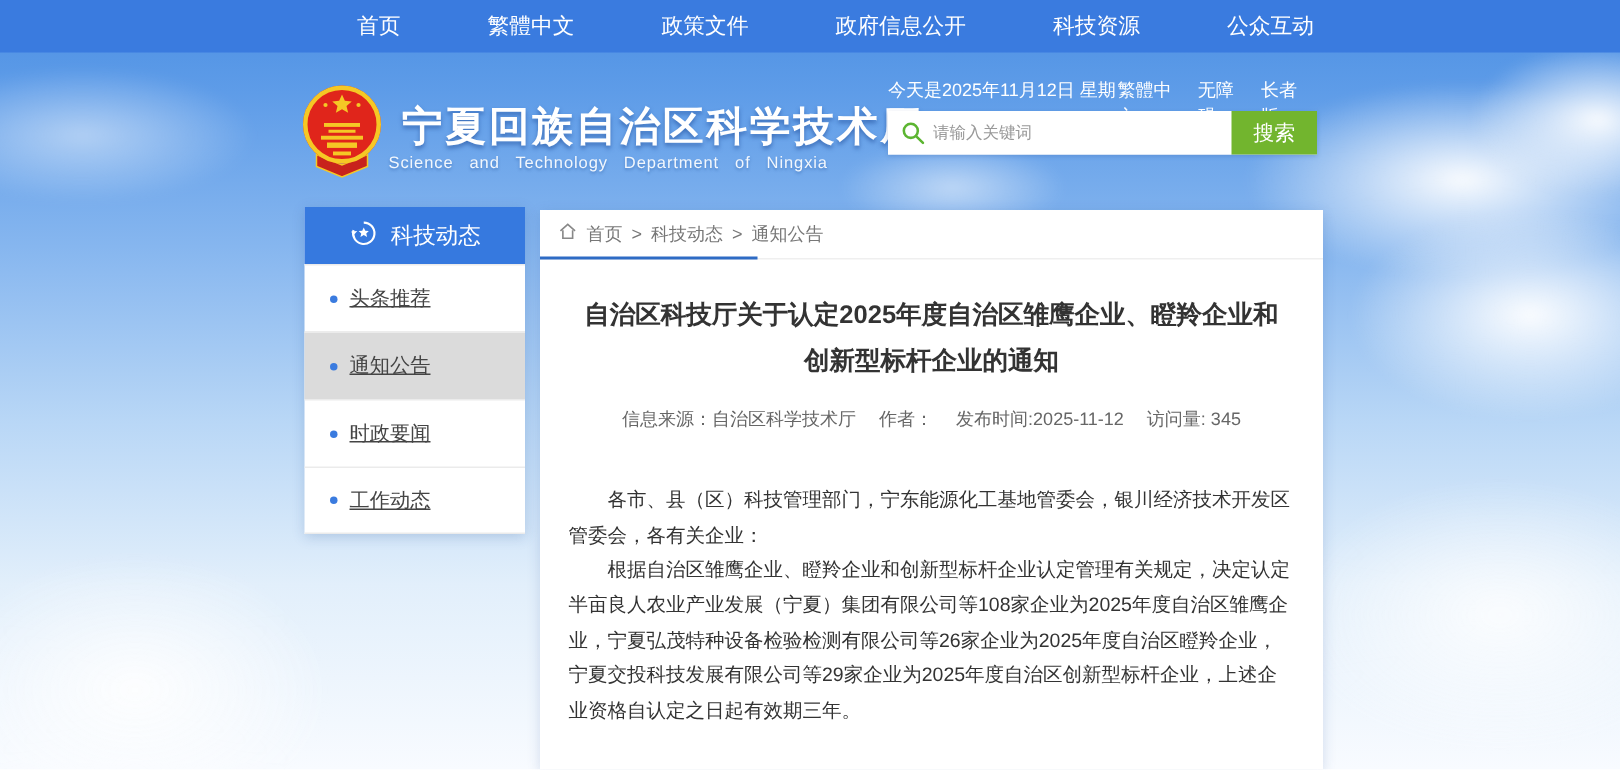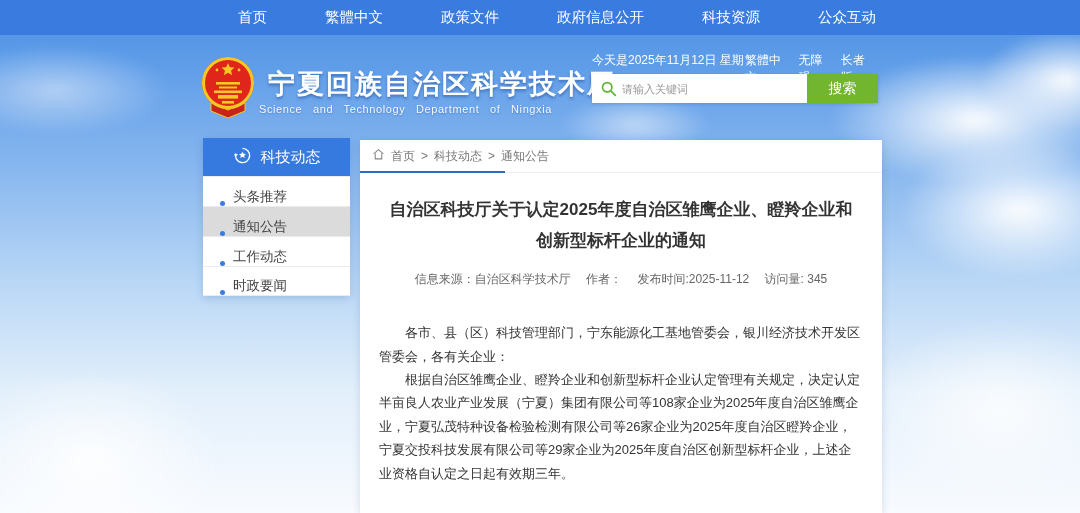--- a/index.html
+++ b/index.html
@@ -33,30 +33,30 @@
   .top-meta { position:absolute; left:592px; top:52px; width:282px; z-index:4;
     display:flex; justify-content:space-between; color:#fff; font-size:12px; }
   .top-links { display:flex; gap:9px; }
   .top-links a { color:#fff; text-decoration:none; cursor:pointer; }
   .search { position:absolute; left:592px; top:74px; width:286px; height:29px; z-index:4;
     display:flex; background:#fff; box-shadow:0 1px 3px rgba(40,80,150,.25); }
   .search-icon { position:absolute; left:8px; top:6px; }
   .search input { flex:1; border:none; outline:none; padding-left:30px; font-size:11px; color:#333;
     font-family:"Liberation Sans","DejaVu Sans",sans-serif; }
   .search input::placeholder { color:#999; }
-  .search button { width:71px; border:none; background:#72B52E; color:#fff; font-size:14px;
+  .search button { width:57px; border:none; background:#72B52E; color:#fff; font-size:14px;
     cursor:pointer; font-family:"Liberation Sans","DejaVu Sans",sans-serif; }
 
   
   .sidebar { position:absolute; left:203px; top:138px; width:147px; z-index:3;
     background:#fff; box-shadow:0 2px 8px rgba(40,80,150,.22); }
   .sidebar-head { height:38px; background:#3679DF; color:#fff; display:flex;
     align-items:center; justify-content:center; gap:9px; font-size:15px; }
-  .sidebar-item { height:30px; display:flex; align-items:flex-end; padding-left:17px;
-    font-size:13.5px; color:#444; cursor:pointer; border-top:1px solid #EBEBEB; }
+  .sidebar-item { height:45px; display:flex; align-items:center; padding-left:17px;
+    font-size:13.5px; color:#444; cursor:pointer; border-top:1px solid #EBEBEB;text-decoration:underline; }
   .sidebar-item:first-of-type { border-top:none; }
   .sidebar-item:last-of-type { border-bottom:1px solid #EBEBEB; }
   .sidebar-item.active { background:#DBDBDB; }
   .dot { width:5px; height:5px; border-radius:50%; background:#3A7BDF; margin-right:8px; flex:0 0 auto; }
 
   
   .main { position:absolute; left:360px; top:140px; width:522px; height:373px; z-index:3;
     background:#fff; box-shadow:0 2px 8px rgba(40,80,150,.18); }
   .breadcrumb { height:32px; display:flex; align-items:center; padding-left:12px; gap:6px;
     font-size:12px; color:#777; }
@@ -149,25 +149,25 @@
     <div class="sidebar-item">
       <span class="dot"></span>
       <span>头条推荐</span>
     </div>
     <div class="sidebar-item active">
       <span class="dot"></span>
       <span>通知公告</span>
     </div>
     <div class="sidebar-item">
       <span class="dot"></span>
+      <span>时政要闻</span>
+    </div>
+    <div class="sidebar-item">
+      <span class="dot"></span>
       <span>工作动态</span>
-    </div>
-    <div class="sidebar-item">
-      <span class="dot"></span>
-      <span>时政要闻</span>
     </div>
   </div>
 
   <div class="main">
     <div class="breadcrumb">
       <span>
         <svg width="13" height="13" viewBox="0 0 24 24">
           <path d="M3 11 L12 3 L21 11" fill="none" stroke="#888" stroke-width="2"></path>
           <path d="M6 10 V20 H18 V10" fill="none" stroke="#888" stroke-width="2"></path>
         </svg>

